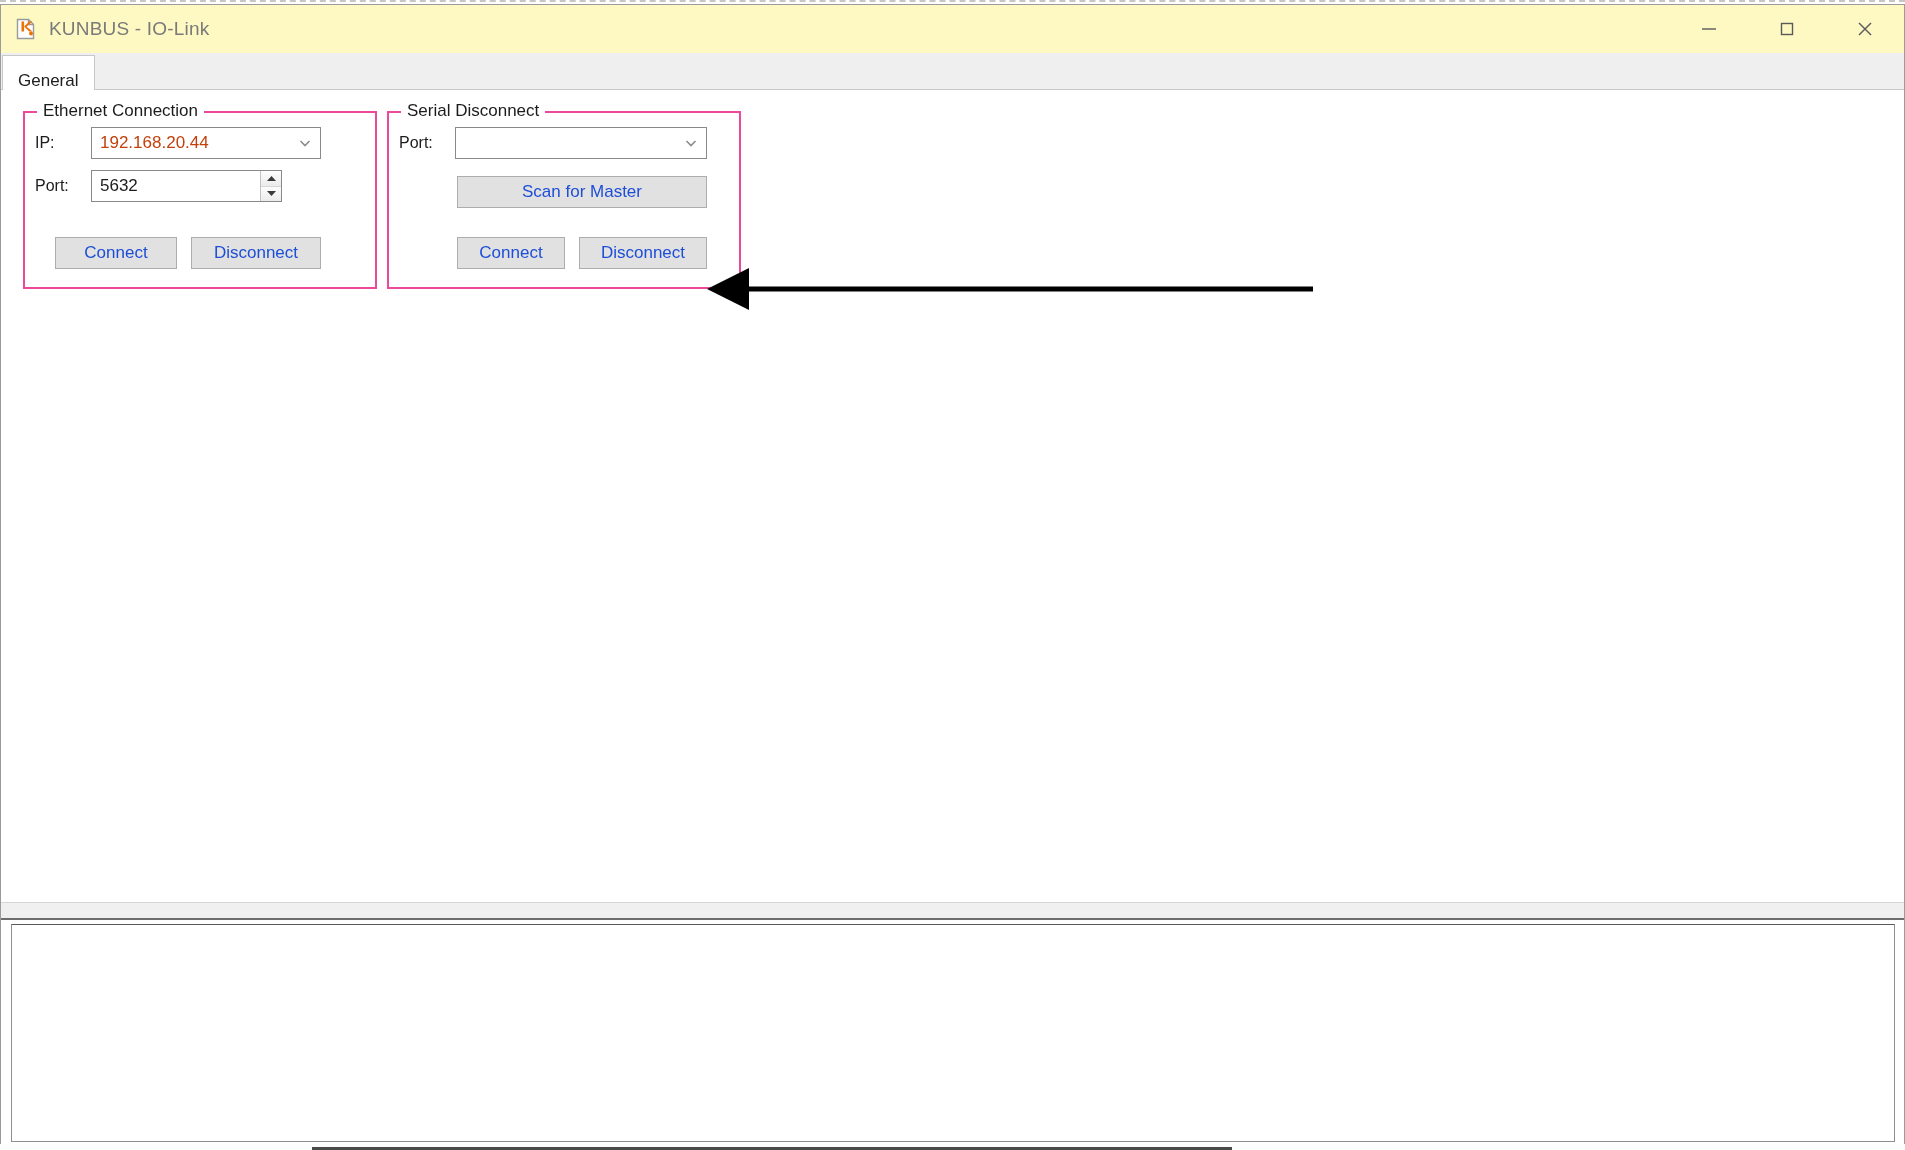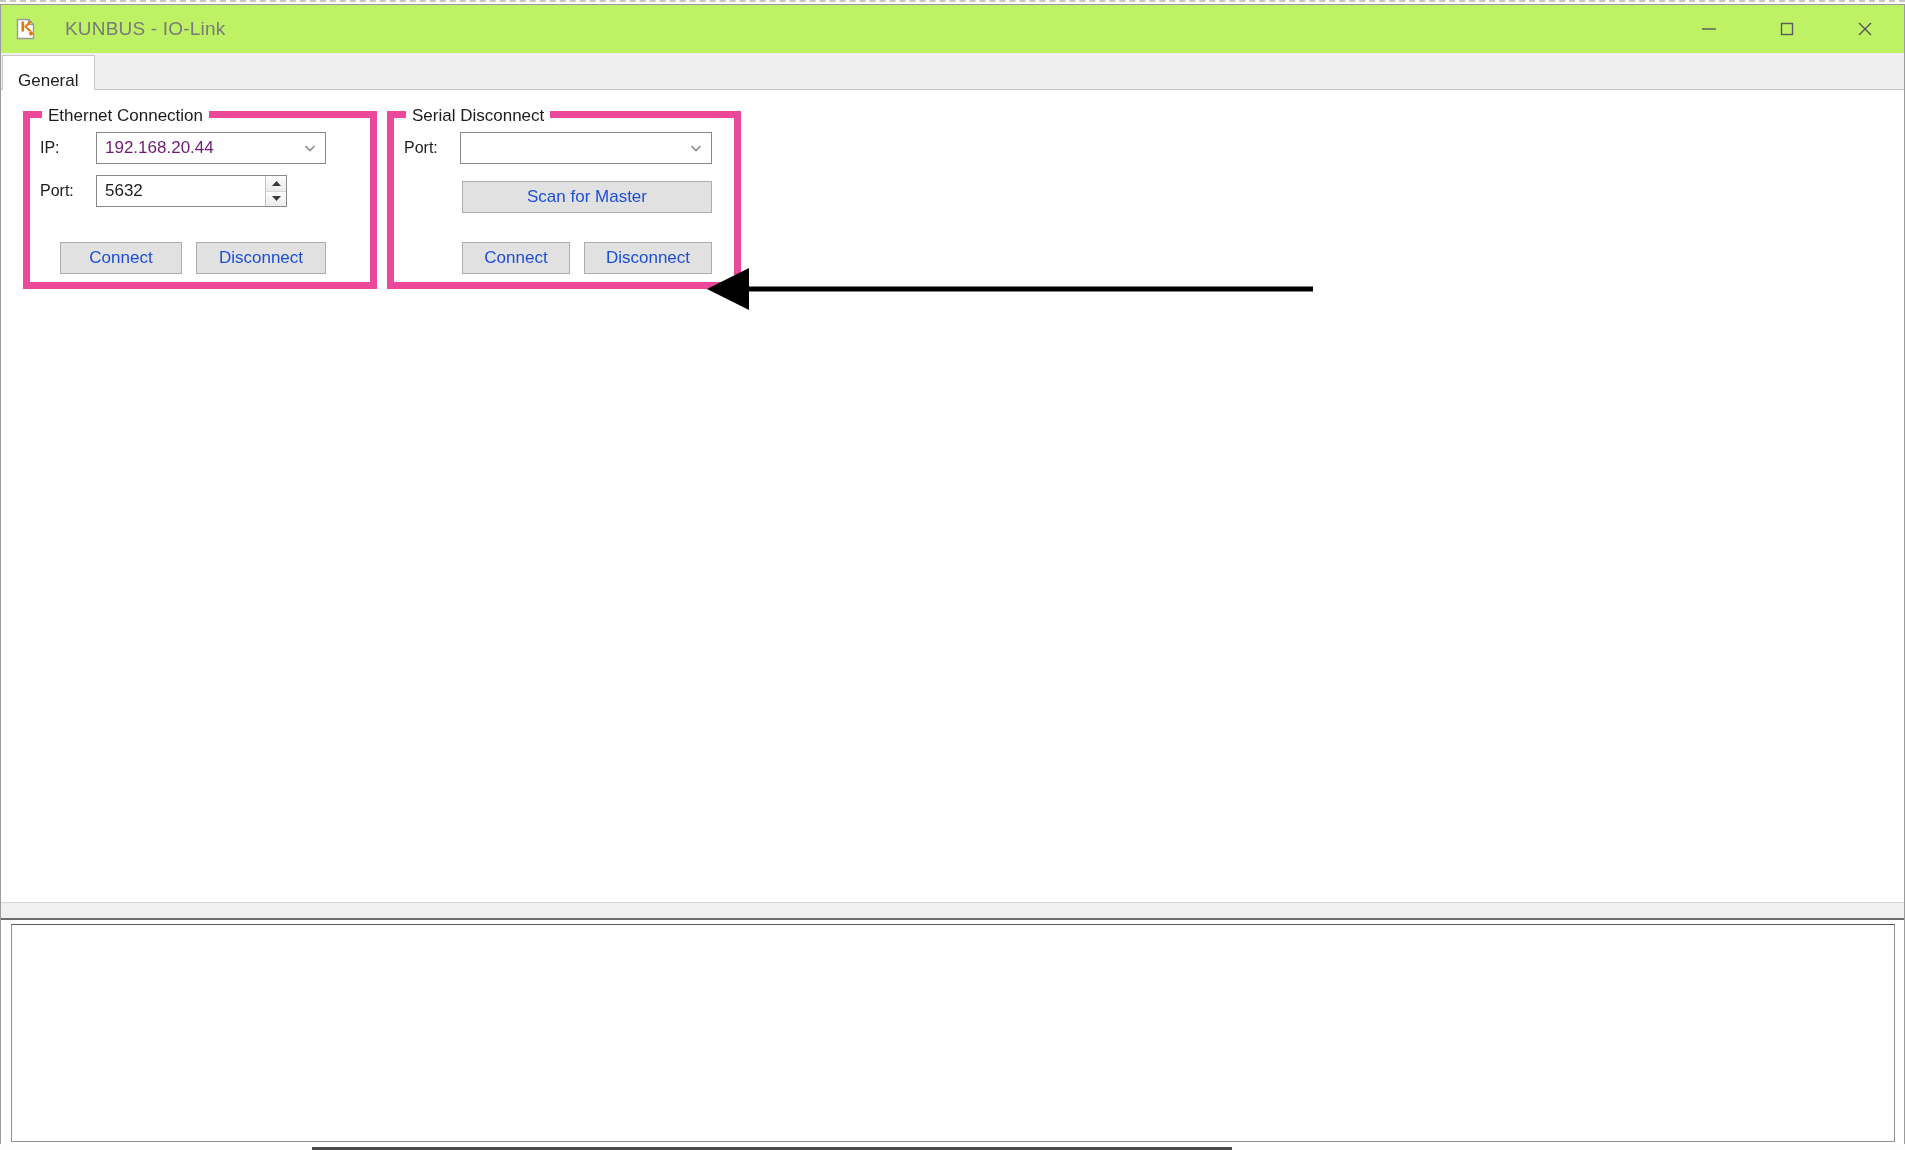--- a/index.html
+++ b/index.html
@@ -41,24 +41,23 @@
     opacity: 0.75;
   }
 
   
   #title-bar {
     position: absolute;
     left: 0;
     top: 0;
     width: 100%;
     height: 48px;
-    background: #bef264;
-    display: flex;
-    align-items: center;
-    gap: 16px;
+    background: #fef9c3;
+    display: flex;
+    align-items: center;
   }
   #app-icon {
     width: 26px;
     height: 26px;
     margin-left: 12px;
     margin-right: 10px;
     flex: 0 0 auto;
     position: relative;
   }
   #window-title {
@@ -120,21 +119,21 @@
     width: 100%;
     height: 812px;
     background: #ffffff;
     border-top: 1px solid #ffffff;
     box-sizing: border-box;
   }
 
   
   .groupbox {
     position: absolute;
-    border: 7px solid #ec4899;
+    border: 2px solid #ec4899;
     box-sizing: border-box;
     background: transparent;
   }
   .groupbox-title {
     position: absolute;
     top: -12px;
     left: 12px;
     padding: 0 6px;
     background: #ffffff;
     font-size: 17px;
@@ -170,21 +169,21 @@
     border: 1px solid #898989;
     box-sizing: border-box;
     display: flex;
     align-items: center;
     cursor: default;
   }
   .combo-value {
     flex: 1 1 auto;
     padding-left: 8px;
     font-size: 17px;
-    color: #701a75;
+    color: #c2410c;
     white-space: nowrap;
     overflow: hidden;
   }
   .combo-arrow {
     flex: 0 0 auto;
     width: 30px;
     display: flex;
     align-items: center;
     justify-content: center;
   }

